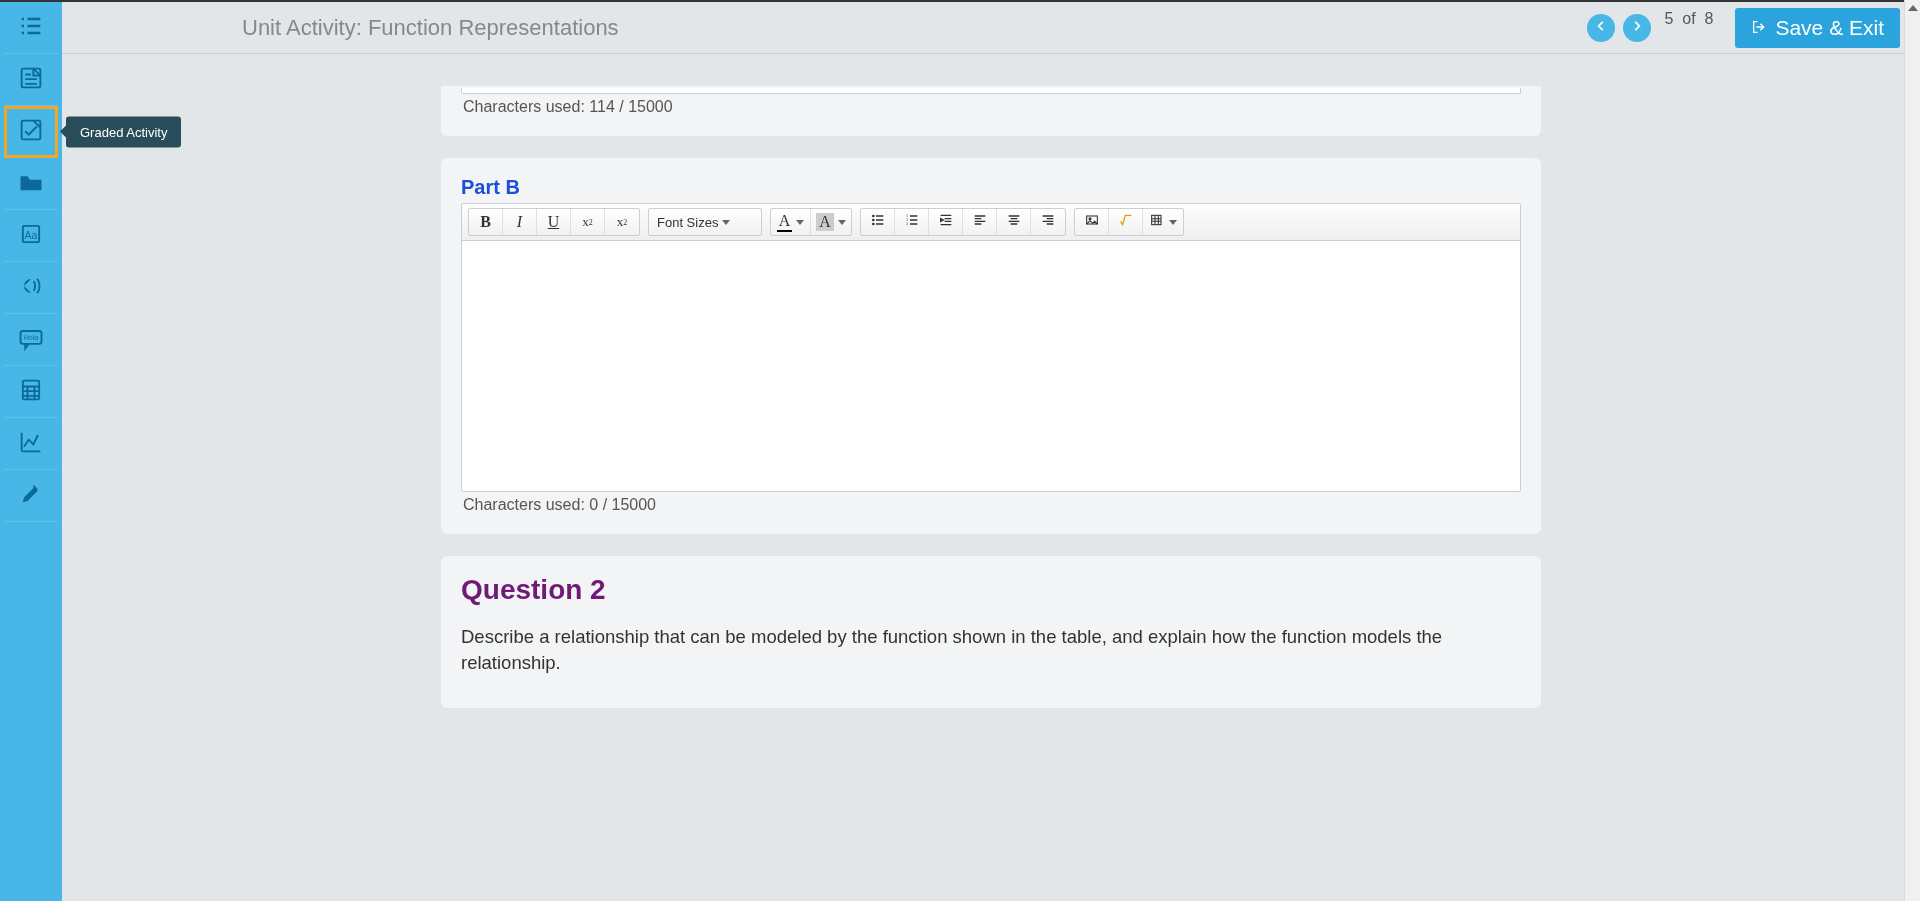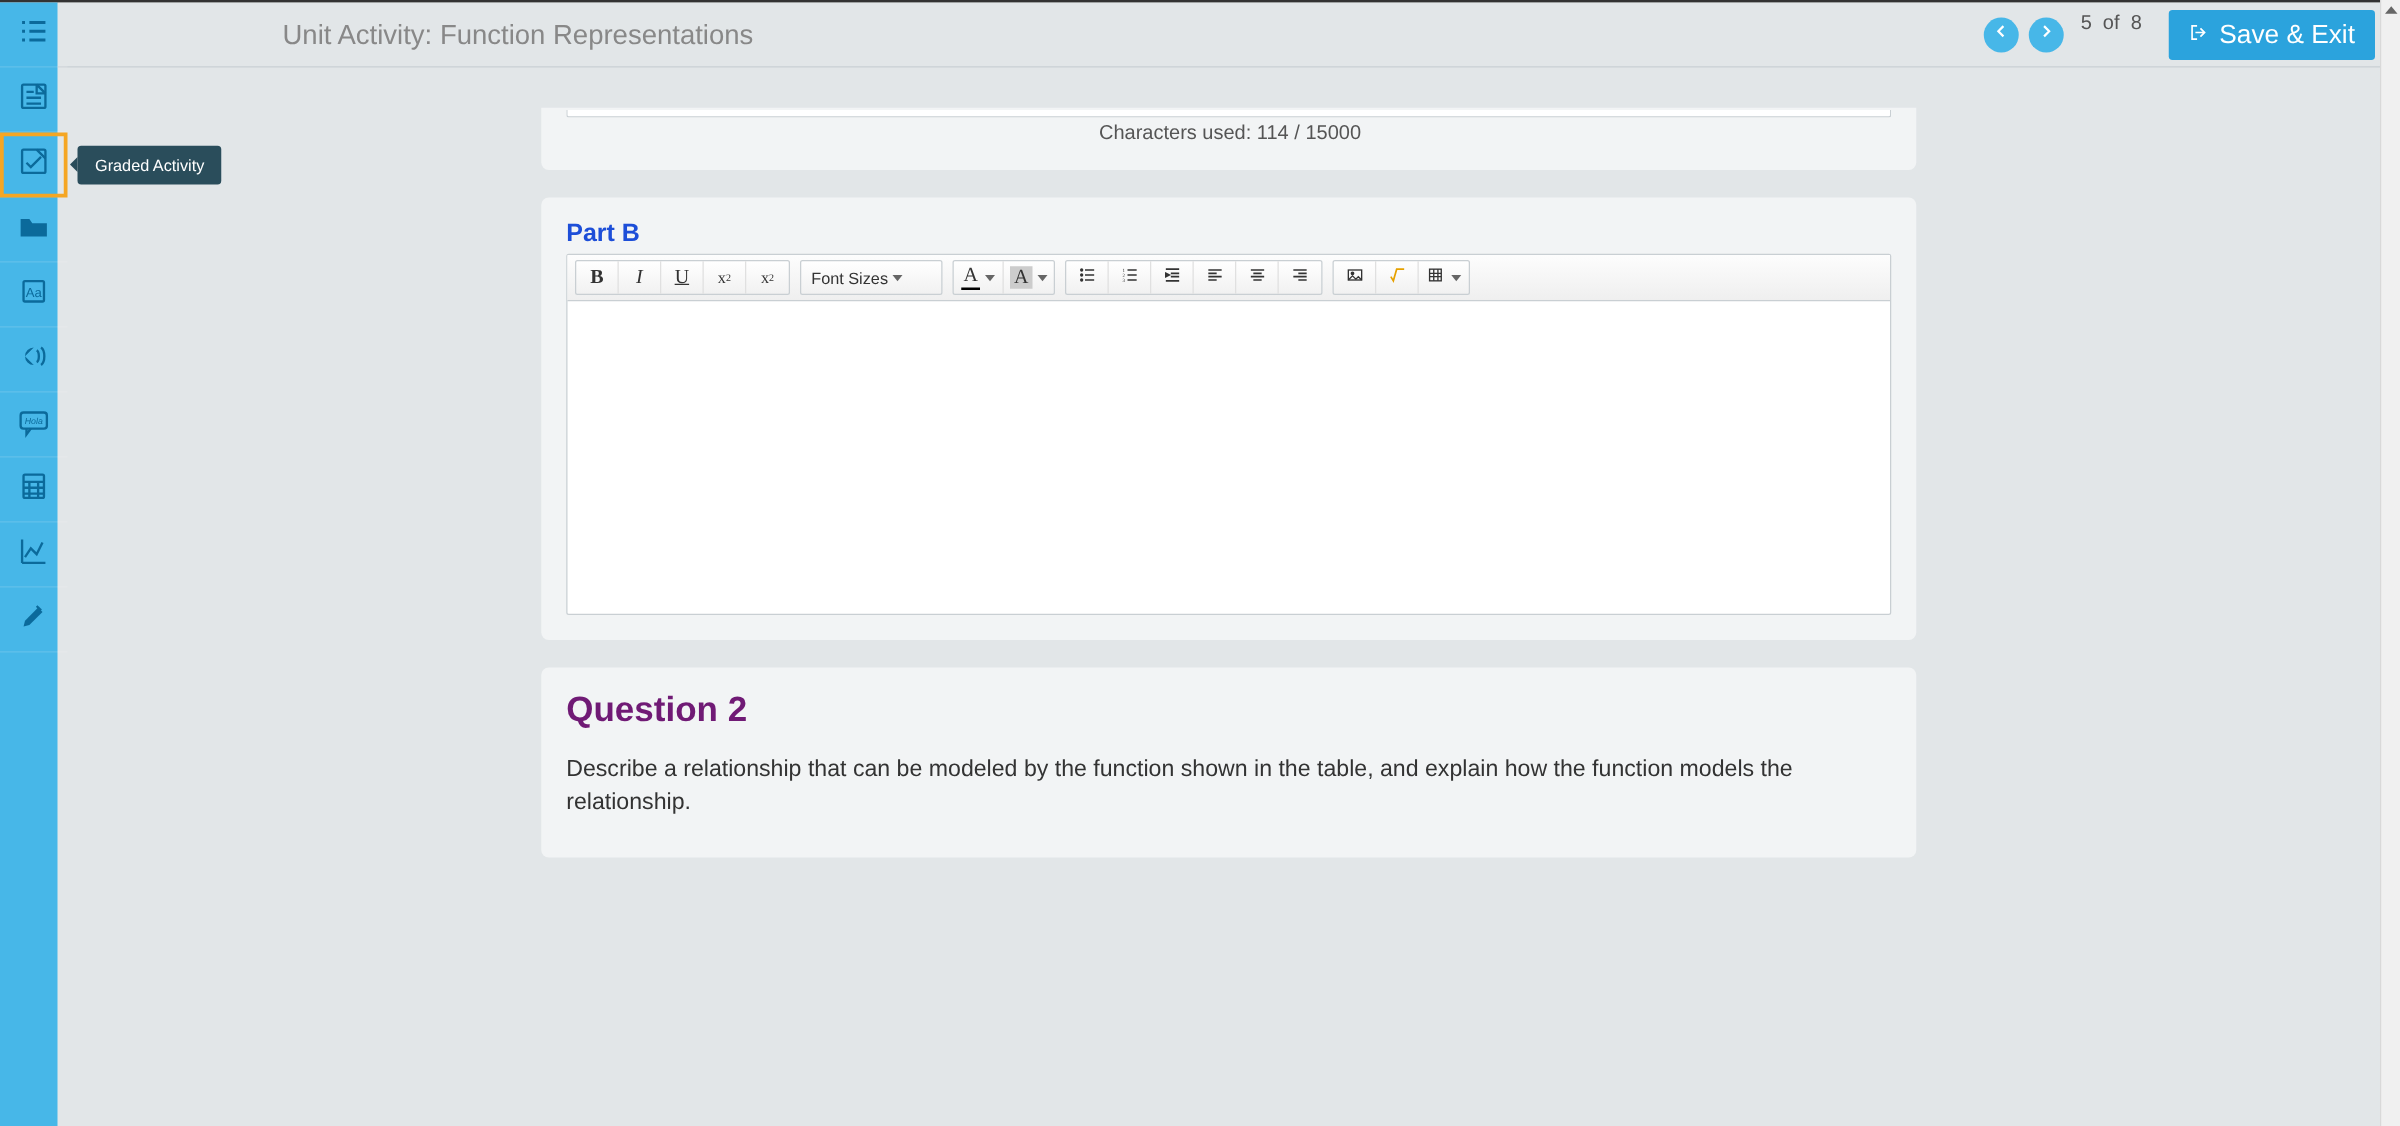--- a/index.html
+++ b/index.html
@@ -1,39 +1,39 @@
 <!DOCTYPE html>
 <html><head>
 <meta charset="utf-8">
 <style>
   * { box-sizing: border-box; margin: 0; padding: 0; }
   html, body { height: 100%; font-family: "Segoe UI", Arial, sans-serif; background: #e2e6e8; }
   .app { display: flex; height: 100vh; width: 100%; border-top: 2px solid #333; }
   
-  .sidebar { width: 46px; background: #47b7e8; display: flex; flex-direction: column; padding-top: 0; position: relative; flex-shrink: 0; }
+  .sidebar { width: 62px; background: #47b7e8; display: flex; flex-direction: column; align-items: center; padding-top: 0; position: relative; flex-shrink: 0; }
   .side-item { width: 54px; height: 52px; display: flex; align-items: center; justify-content: center; cursor: pointer; border-bottom: 1px solid rgba(255,255,255,0.15); position: relative; }
   .side-item svg { width: 28px; height: 28px; fill: none; stroke: #0b6a9b; stroke-width: 1.6; }
   .side-item.selected { outline: 3px solid #f5a623; outline-offset: -3px; }
   .tooltip { position: absolute; left: 62px; top: 50%; transform: translateY(-50%); background: #2a4d5b; color: #fff; font-size: 13px; padding: 8px 14px; border-radius: 3px; white-space: nowrap; z-index: 10; }
   .tooltip::before { content: ""; position: absolute; left: -6px; top: 50%; transform: translateY(-50%); border: 6px solid transparent; border-right-color: #2a4d5b; border-left: none; }
   
   .main { flex: 1; display: flex; flex-direction: column; overflow: hidden; gap: 32px; }
   .header { height: 52px; background: #e2e6e8; display: flex; align-items: center; padding: 0 20px 0 180px; border-bottom: 1px solid #c9cfd3; }
   .header-title { color: #888; font-size: 22px; font-weight: 400; flex: 1; }
   .nav-btn { width: 28px; height: 28px; border-radius: 50%; background: #47b7e8; display: inline-flex; align-items: center; justify-content: center; margin: 0 4px; cursor: pointer; }
   .nav-btn svg { width: 14px; height: 14px; fill: #fff; }
   .pager { color: #555; font-size: 16px; margin: 0 12px 18px 10px; }
   .save-exit { background: #2ba3dd; color: #fff; border: none; padding: 8px 16px; border-radius: 3px; font-size: 21px; display: inline-flex; align-items: center; gap: 8px; cursor: pointer; margin-left: 10px; }
   .save-exit svg { width: 16px; height: 16px; fill: #fff; }
   
   .content-scroll { flex: 1; overflow-y: auto; display: flex; justify-content: center; padding: 0 180px 40px 180px; }
   .content { width: 100%; max-width: 1100px; }
   .card { background: #f2f4f5; border-radius: 6px; padding: 18px 20px 20px 20px; margin-bottom: 22px; }
   .card-cut { border-top-left-radius: 0; border-top-right-radius: 0; padding-top: 2px; }
-  .char-count { color: #555; font-size: 16px; margin-top: 4px; margin-left: 2px; text-align: center; }
+  .char-count { color: #555; font-size: 16px; margin-top: 4px; margin-left: 2px; }
   .part-label { font-weight: 700; font-size: 20px; color: #1d4ed8; margin-bottom: 4px; }
   .part-prompt { font-size: 18.5px; color: #333; line-height: 1.4; margin-bottom: 12px; }
   .question-heading { font-weight: 800; font-size: 28px; color: #701a75; margin-bottom: 18px; }
   
   .editor { background: #fff; border: 1px solid #c9cfd3; border-radius: 2px; }
   .toolbar { border-bottom: 1px solid #c9cfd3; padding: 4px 6px; display: flex; align-items: center; gap: 8px; background: linear-gradient(#fdfdfd,#efefef); flex-wrap: wrap; }
   .tgroup { display: flex; align-items: center; border: 1px solid #c9cfd3; border-radius: 2px; background: linear-gradient(#ffffff,#f1f1f1); }
   .tbtn { width: 34px; height: 26px; display: inline-flex; align-items: center; justify-content: center; cursor: pointer; border-right: 1px solid #e0e0e0; font-family: "Times New Roman", serif; font-size: 16px; color: #333; }
   .tbtn:last-child { border-right: none; }
   .tbtn svg { width: 16px; height: 16px; }
@@ -274,20 +274,21 @@
                       <span><svg viewBox="0 0 24 24" fill="none" stroke="#333" stroke-width="1.6">
                           <rect x="4" y="5" width="14" height="14"></rect>
                           <path d="M4 10h14M4 14h14M9 5v14M14 5v14"></path>
                         </svg></span>
                       <span class="caret"></span>
                     </div>
               </div>
             </div>
             <div class="editor-area" contenteditable="true" style=""></div>
           </div>
+          <div class="char-count">Characters used: 0 / 15000</div>
         </div>
 
         <div class="card">
           <div class="question-heading">Question 2</div>
           <div class="part-prompt">Describe a relationship that can be modeled by the function shown in the table, and explain how the function models the relationship.</div>
         </div>
 
       </div>
     </div>
   </div>

